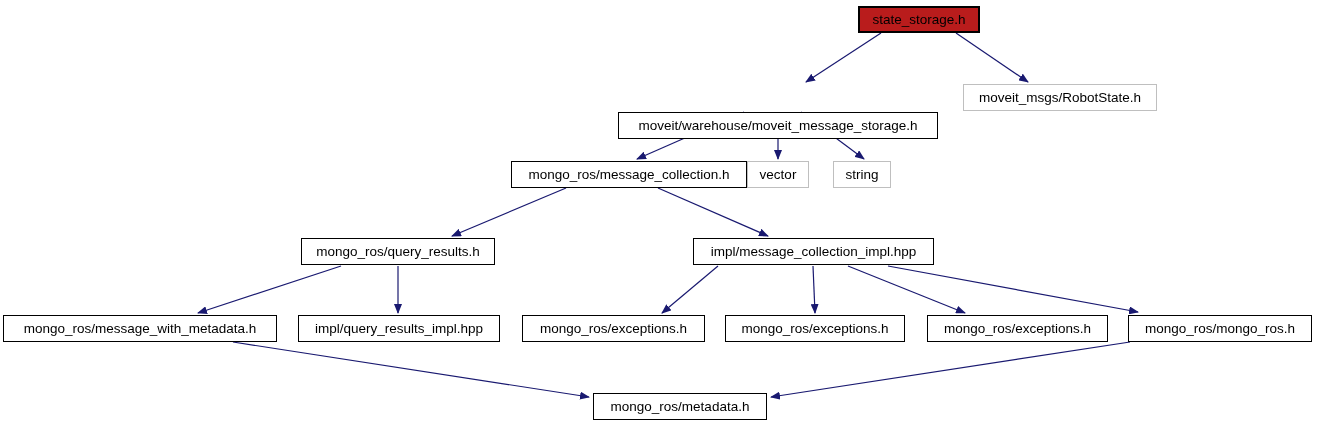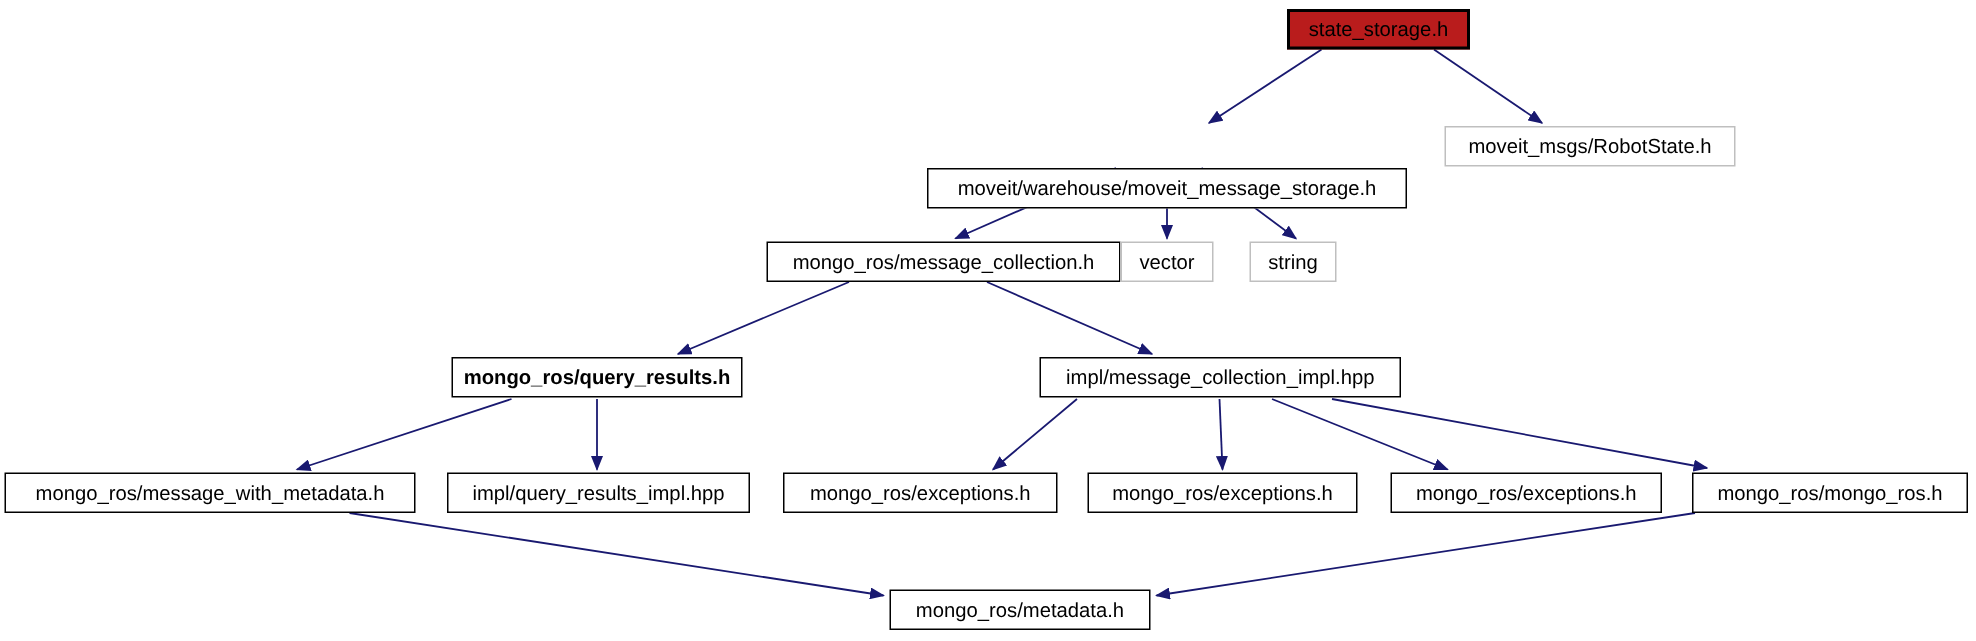--- a/index.html
+++ b/index.html
@@ -71,21 +71,21 @@
       <line x1="233" y1="342" x2="589" y2="397" stroke="#191970" stroke-width="1.2" marker-end="url(#arrowhead)"></line>
       <line x1="1130" y1="342" x2="771" y2="397" stroke="#191970" stroke-width="1.2" marker-end="url(#arrowhead)"></line>
     </svg>
   <div id="node-layer">
       <div class="graph-node current" style="left: 858px; top: 6px; width: 122px; height: 27px;">state_storage.h</div>
       <div class="graph-node internal" style="left: 618px; top: 84px; width: 320px; height: 27px; margin-top: 28px;">moveit/warehouse/moveit_message_storage.h</div>
       <div class="graph-node external" style="left: 963px; top: 84px; width: 194px; height: 27px; text-align: center;">moveit_msgs/RobotState.h</div>
       <div class="graph-node internal" style="left: 489px; top: 161px; width: 236px; height: 27px; margin-left: 22px;">mongo_ros/message_collection.h</div>
       <div class="graph-node external" style="left: 747px; top: 161px; width: 62px; height: 27px;">vector</div>
       <div class="graph-node external" style="left: 833px; top: 161px; width: 58px; height: 27px;">string</div>
-      <div class="graph-node internal" style="left: 301px; top: 238px; width: 194px; height: 27px; font-weight: bold;">mongo_ros/query_results.h</div>
+      <div class="graph-node internal" style="left: 301px; top: 238px; width: 194px; height: 27px;">mongo_ros/query_results.h</div>
       <div class="graph-node internal" style="left: 693px; top: 238px; width: 241px; height: 27px;">impl/message_collection_impl.hpp</div>
       <div class="graph-node internal" style="left: 3px; top: 315px; width: 274px; height: 27px;">mongo_ros/message_with_metadata.h</div>
       <div class="graph-node internal" style="left: 298px; top: 315px; width: 202px; height: 27px;">impl/query_results_impl.hpp</div>
       <div class="graph-node internal" style="left: 522px; top: 315px; width: 183px; height: 27px;">mongo_ros/exceptions.h</div>
       <div class="graph-node internal" style="left: 725px; top: 315px; width: 180px; height: 27px;">mongo_ros/exceptions.h</div>
       <div class="graph-node internal" style="left: 927px; top: 315px; width: 181px; height: 27px;">mongo_ros/exceptions.h</div>
       <div class="graph-node internal" style="left: 1128px; top: 315px; width: 184px; height: 27px;">mongo_ros/mongo_ros.h</div>
       <div class="graph-node internal" style="left: 593px; top: 393px; width: 174px; height: 27px;">mongo_ros/metadata.h</div>
     </div>
 </div>

